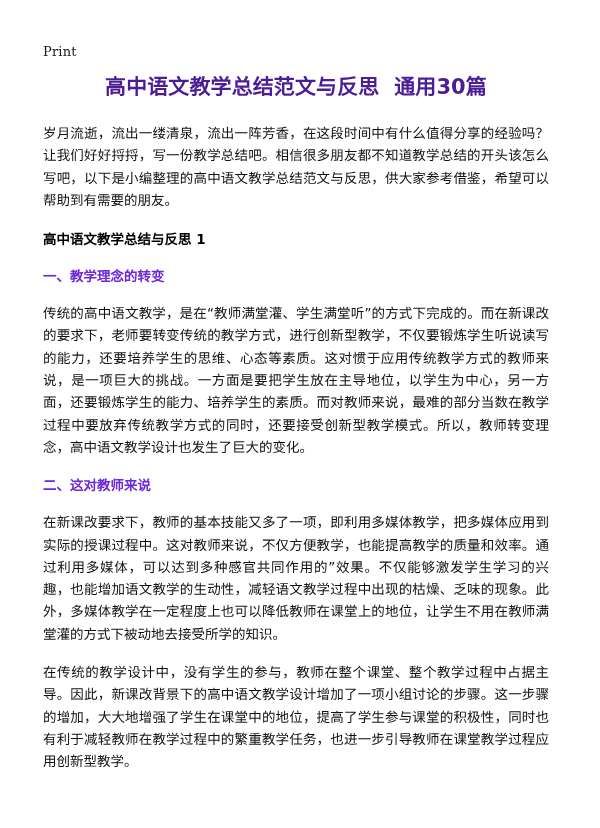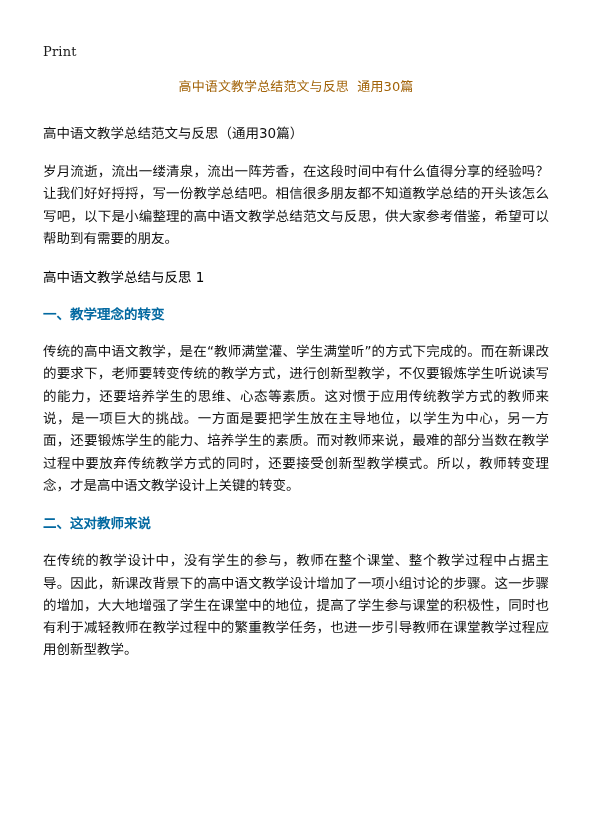--- a/index.html
+++ b/index.html
@@ -37,27 +37,27 @@
   }
 
   .content {
     position: absolute;
     left: 43px;
     top: 72px;
     width: 506px;
   }
 
   .doc-title {
-    font-size: 13px;
+    font-size: 21px;
     line-height: 30px;
-    font-weight: 400;
+    font-weight: 700;
     text-align: center;
     margin: 0 0 20px 0;
     letter-spacing: 0.1px;
-    color: #a16207;
+    color: #4c1d95;
     white-space: pre;
   }
 
   .subtitle {
     font-size: 13.5px;
     line-height: 22px;
     margin: 0 0 16px 0;
     color: #111111;
   }
 
@@ -67,57 +67,57 @@
     margin: 0 0 16px 0;
     text-align: justify;
     text-justify: inter-ideograph;
     color: #111111;
     word-break: break-all;
   }
 
   h2.heading {
     font-size: 13.5px;
     line-height: 22px;
-    font-weight: normal;
+    font-weight: bold;
     margin: 17px 0 15px 0;
     color: #000000;
     white-space: pre-wrap;
   }
 
   h3.sub-heading {
     font-size: 13.5px;
     line-height: 22px;
     font-weight: bold;
     margin: 0 0 15px 0;
-    color: #0369a1;
+    color: #6d28d9;
     white-space: pre-wrap;
   }
 </style>
 </head>
 <body>
 
 <div class="page">
 
   <div class="print-label">Print</div>
 
   <div class="content">
 
     <h1 class="doc-title">高中语文教学总结范文与反思  通用30篇</h1>
 
-    <p class="subtitle">高中语文教学总结范文与反思（通用30篇）</p>
 
     <p class="para">岁月流逝，流出一缕清泉，流出一阵芳香，在这段时间中有什么值得分享的经验吗？让我们好好捋捋，写一份教学总结吧。相信很多朋友都不知道教学总结的开头该怎么写吧，以下是小编整理的高中语文教学总结范文与反思，供大家参考借鉴，希望可以帮助到有需要的朋友。</p>
 
     <h2 class="heading">高中语文教学总结与反思 1</h2>
 
 
     <h3 class="sub-heading">一、教学理念的转变</h3>
 
-    <p class="para">传统的高中语文教学，是在“教师满堂灌、学生满堂听”的方式下完成的。而在新课改的要求下，老师要转变传统的教学方式，进行创新型教学，不仅要锻炼学生听说读写的能力，还要培养学生的思维、心态等素质。这对惯于应用传统教学方式的教师来说，是一项巨大的挑战。一方面是要把学生放在主导地位，以学生为中心，另一方面，还要锻炼学生的能力、培养学生的素质。而对教师来说，最难的部分当数在教学过程中要放弃传统教学方式的同时，还要接受创新型教学模式。所以，教师转变理念，才是高中语文教学设计上关键的转变。</p>
+    <p class="para">传统的高中语文教学，是在“教师满堂灌、学生满堂听”的方式下完成的。而在新课改的要求下，老师要转变传统的教学方式，进行创新型教学，不仅要锻炼学生听说读写的能力，还要培养学生的思维、心态等素质。这对惯于应用传统教学方式的教师来说，是一项巨大的挑战。一方面是要把学生放在主导地位，以学生为中心，另一方面，还要锻炼学生的能力、培养学生的素质。而对教师来说，最难的部分当数在教学过程中要放弃传统教学方式的同时，还要接受创新型教学模式。所以，教师转变理念，高中语文教学设计也发生了巨大的变化。</p>
 
     <h3 class="sub-heading">二、这对教师来说</h3>
 
+    <p class="para">在新课改要求下，教师的基本技能又多了一项，即利用多媒体教学，把多媒体应用到实际的授课过程中。这对教师来说，不仅方便教学，也能提高教学的质量和效率。通过利用多媒体，可以达到多种感官共同作用的”效果。不仅能够激发学生学习的兴趣，也能增加语文教学的生动性，减轻语文教学过程中出现的枯燥、乏味的现象。此外，多媒体教学在一定程度上也可以降低教师在课堂上的地位，让学生不用在教师满堂灌的方式下被动地去接受所学的知识。</p>
 
 
     <p class="para">在传统的教学设计中，没有学生的参与，教师在整个课堂、整个教学过程中占据主导。因此，新课改背景下的高中语文教学设计增加了一项小组讨论的步骤。这一步骤的增加，大大地增强了学生在课堂中的地位，提高了学生参与课堂的积极性，同时也有利于减轻教师在教学过程中的繁重教学任务，也进一步引导教师在课堂教学过程应用创新型教学。</p>
 
   </div>
 </div>
 
 </body></html>

